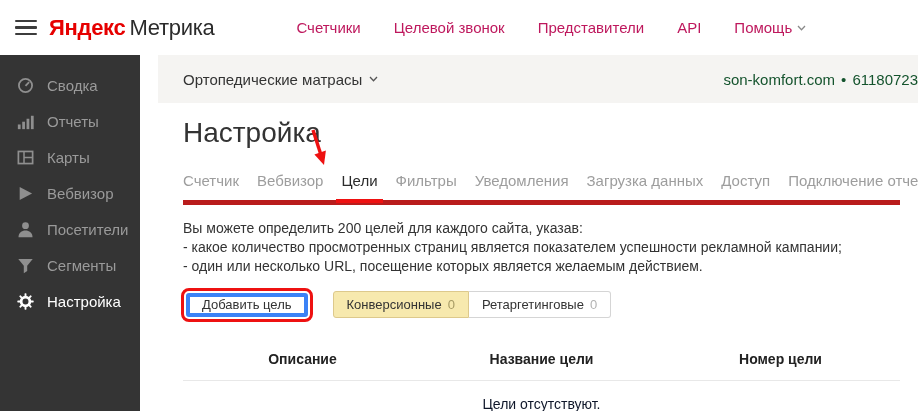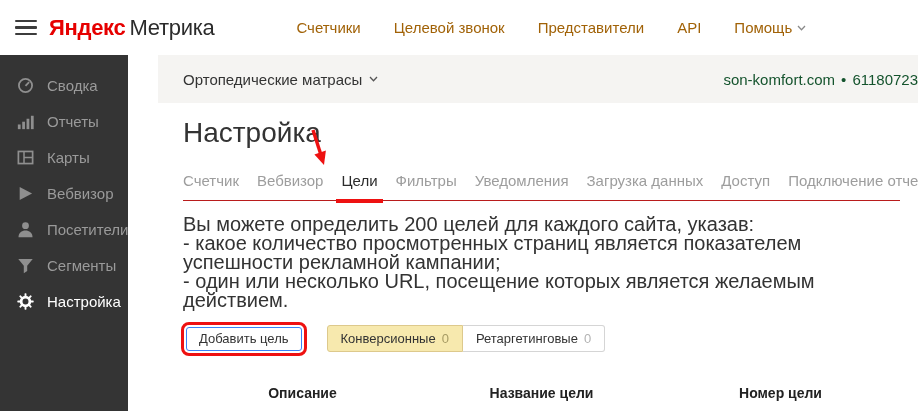--- a/index.html
+++ b/index.html
@@ -17,29 +17,29 @@
     position:absolute; left:0; top:0; width:918px; height:55px;
     background:#ffffff; display:flex; align-items:center;
   }
   .burger { margin-left:15px; width:22px; cursor:pointer; }
   .burger i { display:block; height:2.5px; background:#3c3c3c; margin:4px 0; border-radius:1px; }
   .logo { margin-left:12px; font-size:22px; letter-spacing:-0.3px; white-space:nowrap; }
   .logo .brand { color:#e60000; font-weight:700; }
   .logo .product { color:#2b2b2b; font-weight:400; margin-left:4px; }
   .top-nav { display:flex; align-items:center; gap:33px; margin-left:82px; }
   .top-nav .nav-item {
-    font-size:15px; color:#a16207; cursor:pointer; white-space:nowrap;
+    font-size:15px; color:#be185d; cursor:pointer; white-space:nowrap;
     display:flex; align-items:center; gap:5px;
   }
   .chev { display:inline-block; width:9px; height:6px; }
   .chev svg { display:block; }
 
   
   .sidebar {
-    position:absolute; left:0; top:55px; width:128px; height:356px;
+    position:absolute; left:0; top:55px; width:140px; height:356px;
     background:#343434; padding-top:12px;
   }
   .side-item {
     height:36px; display:flex; align-items:center; gap:13px;
     padding-left:17px; color:#9a9a9a; font-size:15px; cursor:pointer;
   }
   .side-item .icon { width:17px; height:17px; color:#8f8f8f; flex:0 0 17px; }
   .side-item .icon svg { display:block; width:100%; height:100%; }
   .side-item.active { color:#ffffff; }
   .side-item.active .icon { color:#ffffff; }
@@ -57,35 +57,35 @@
 
   
   .main {
     position:absolute; left:158px; top:103px; width:760px; height:308px;
     background:#ffffff; padding:13px 18px 0 25px;
   }
   .page-title { font-size:28px; font-weight:400; color:#333; margin-top:1px; }
 
   .tabs {
     display:flex; gap:18px; margin-top:23px; padding-bottom:11px;
-    border-bottom:1px solid #b91c1c; font-size:15px; color:#9d9d9d;
+    border-bottom:5px solid #b91c1c; font-size:15px; color:#9d9d9d;
   }
   .tab { cursor:pointer; white-space:nowrap; position:relative; }
   .tab.active { color:#2b2b2b; }
   .tab.active::after {
     content:""; position:absolute; left:-5px; right:-5px; bottom:-14px;
     height:4px; background:#ee1111;
   }
 
-  .intro { margin-top:14px; font-size:20px; line-height:19px; color:#333; }
+  .intro { margin-top:14px; font-size:14px; line-height:19px; color:#333; }
 
   .actions { margin-top:15px; display:flex; align-items:center; }
   .btn {
     display:inline-flex; align-items:center; height:24px; padding:0 12px;
-    font-size:13px; color:#333; background:#fff; border:1px solid #3b82f6;
+    font-size:13px; color:#333; background:#fff; border:4px solid #3b82f6;
     border-radius:3px; cursor:pointer; white-space:nowrap;
   }
   .btn-add { outline:3px solid #ee1111; outline-offset:2px; margin-left:3px; }
   .seg-group { display:inline-flex; margin-left:25px; }
   .seg {
     display:inline-flex; align-items:center; height:27px; padding:0 13px;
     font-size:13px; color:#333; cursor:pointer; border:1px solid #d5d5d5;
     background:#fff; white-space:nowrap;justify-content:center;
   }
   .seg .count { margin-left:6px; color:#b3b3b3; }

